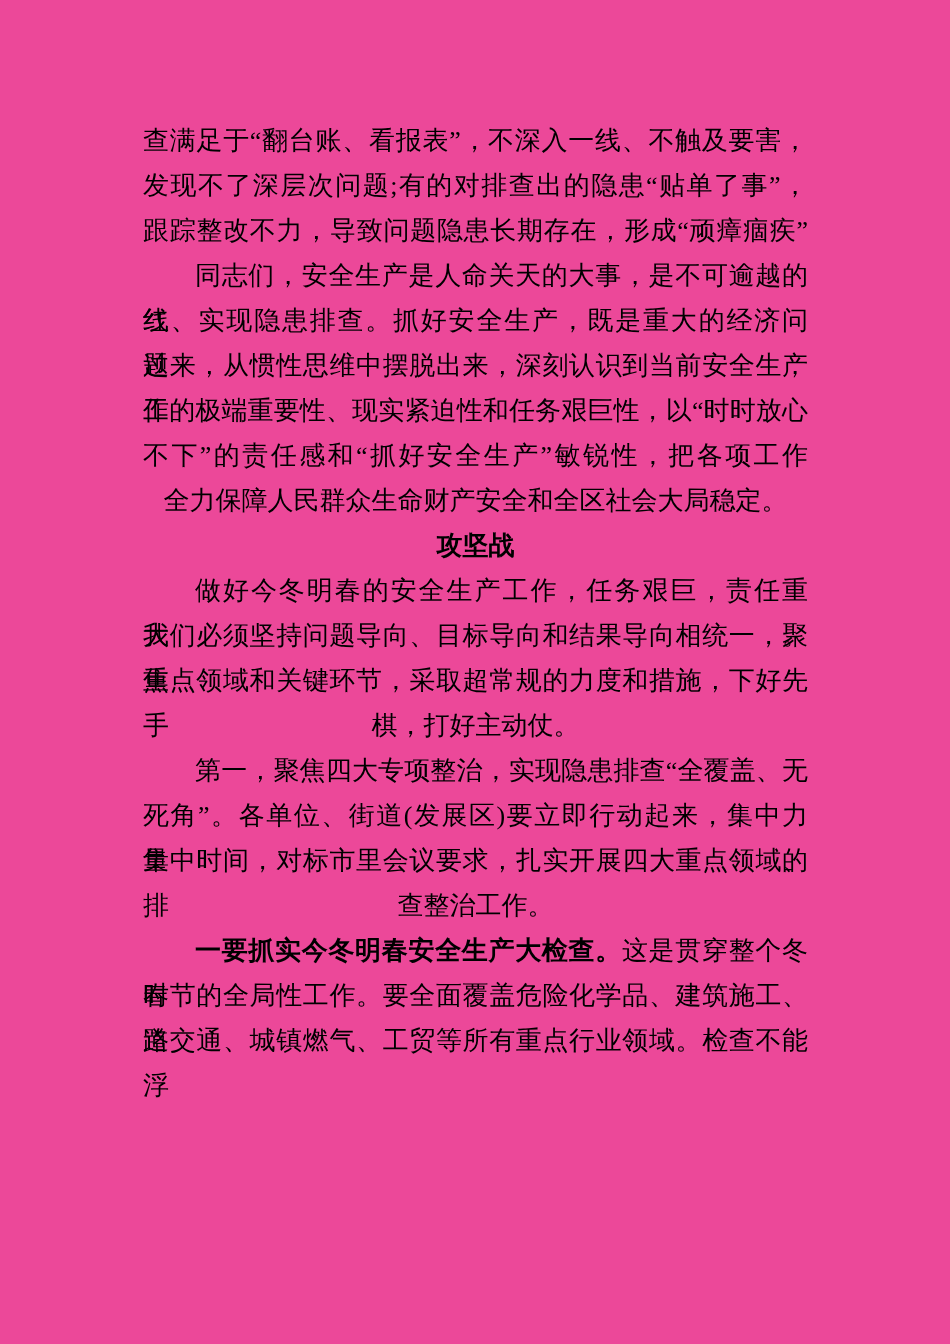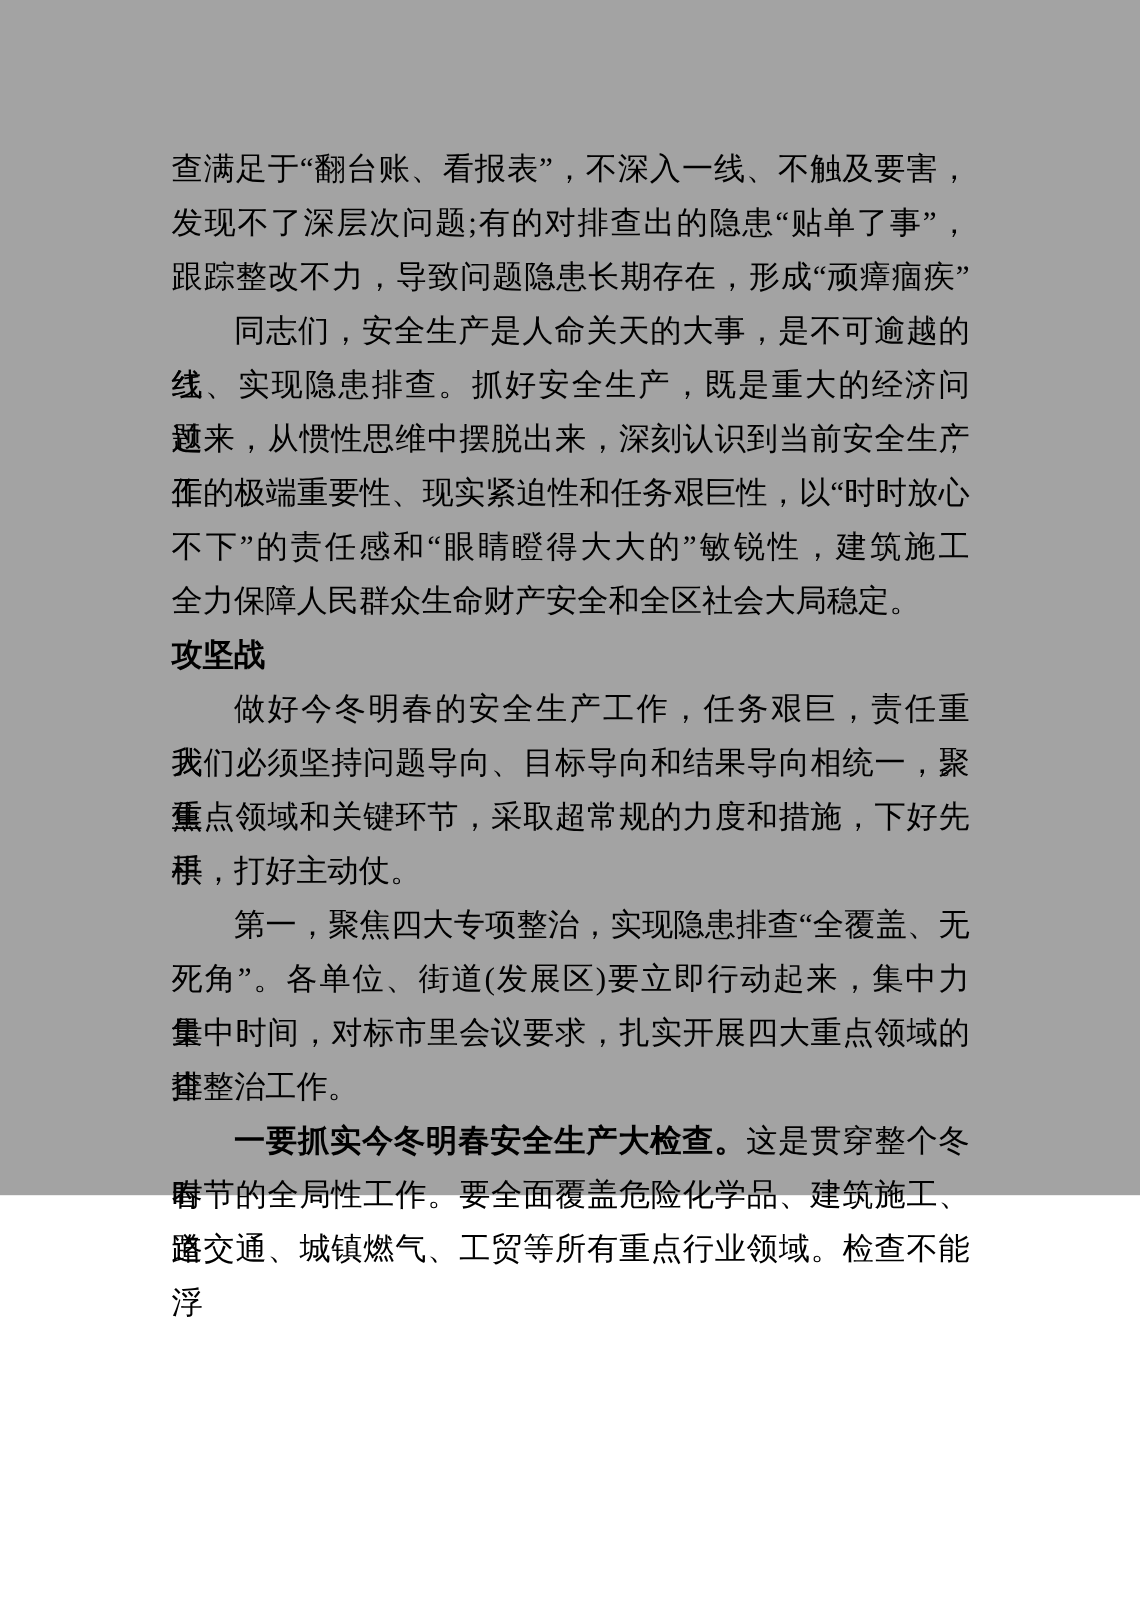--- a/index.html
+++ b/index.html
@@ -12,37 +12,37 @@
     height: 1344px;
     position: relative;
     overflow: hidden;
     color: #000000;
   }
   .page {
     position: absolute;
     left: 0;
     top: 0;
     width: 950px;
-    height: 996px;
-    background: #a3a3a3;
+    height: 1344px;
+    background: #ec4899;
   }
   .text-block {
     position: absolute;
     left: 143px;
     top: 118px;
     width: 665px;
   }
   .line {
     height: 45px;
     line-height: 45px;
     font-size: 26px;
     font-family: "Liberation Serif", "DejaVu Serif", serif;
     color: #000000;
     white-space: nowrap;
-    text-align: left;
+    text-align: center;
   }
   .line.full {
     white-space: normal;
     text-align: justify;
     text-align-last: justify;
   }
   .line.indent {
     text-indent: 52px;
   }
   .line .seg {
@@ -62,21 +62,21 @@
 
 <div class="page">
   <div class="text-block">
       <div class="line full"><span class="seg">查满足于“翻台账、看报表”，不深入一线、不触及要害，</span></div>
       <div class="line full"><span class="seg">发现不了深层次问题;有的对排查出的隐患“贴单了事”，</span></div>
       <div class="line full"><span class="seg">跟踪整改不力，导致问题隐患长期存在，形成“顽瘴痼疾”</span></div>
       <div class="line indent full"><span class="seg">同志们，安全生产是人命关天的大事，是不可逾越的红</span></div>
       <div class="line full"><span class="seg">线、实现隐患排查。抓好安全生产，既是重大的经济问题，</span></div>
       <div class="line full"><span class="seg">过来，从惯性思维中摆脱出来，深刻认识到当前安全生产工</span></div>
       <div class="line full"><span class="seg">作的极端重要性、现实紧迫性和任务艰巨性，以“时时放心</span></div>
-      <div class="line full"><span class="seg">不下”的责任感和“眼睛瞪得大大的”敏锐性，建筑施工</span></div>
+      <div class="line full"><span class="seg">不下”的责任感和“抓好安全生产”敏锐性，把各项工作</span></div>
       <div class="line"><span class="seg">全力保障人民群众生命财产安全和全区社会大局稳定。</span></div>
       <div class="line heading"><span class="seg bold">攻坚战</span></div>
       <div class="line indent full"><span class="seg">做好今冬明春的安全生产工作，任务艰巨，责任重大。</span></div>
       <div class="line full"><span class="seg">我们必须坚持问题导向、目标导向和结果导向相统一，聚焦</span></div>
       <div class="line full"><span class="seg">重点领域和关键环节，采取超常规的力度和措施，下好先手</span></div>
       <div class="line"><span class="seg">棋，打好主动仗。</span></div>
       <div class="line indent full"><span class="seg">第一，聚焦四大专项整治，实现隐患排查“全覆盖、无</span></div>
       <div class="line full"><span class="seg">死角”。各单位、街道(发展区)要立即行动起来，集中力量、</span></div>
       <div class="line full"><span class="seg">集中时间，对标市里会议要求，扎实开展四大重点领域的排</span></div>
       <div class="line"><span class="seg">查整治工作。</span></div>

